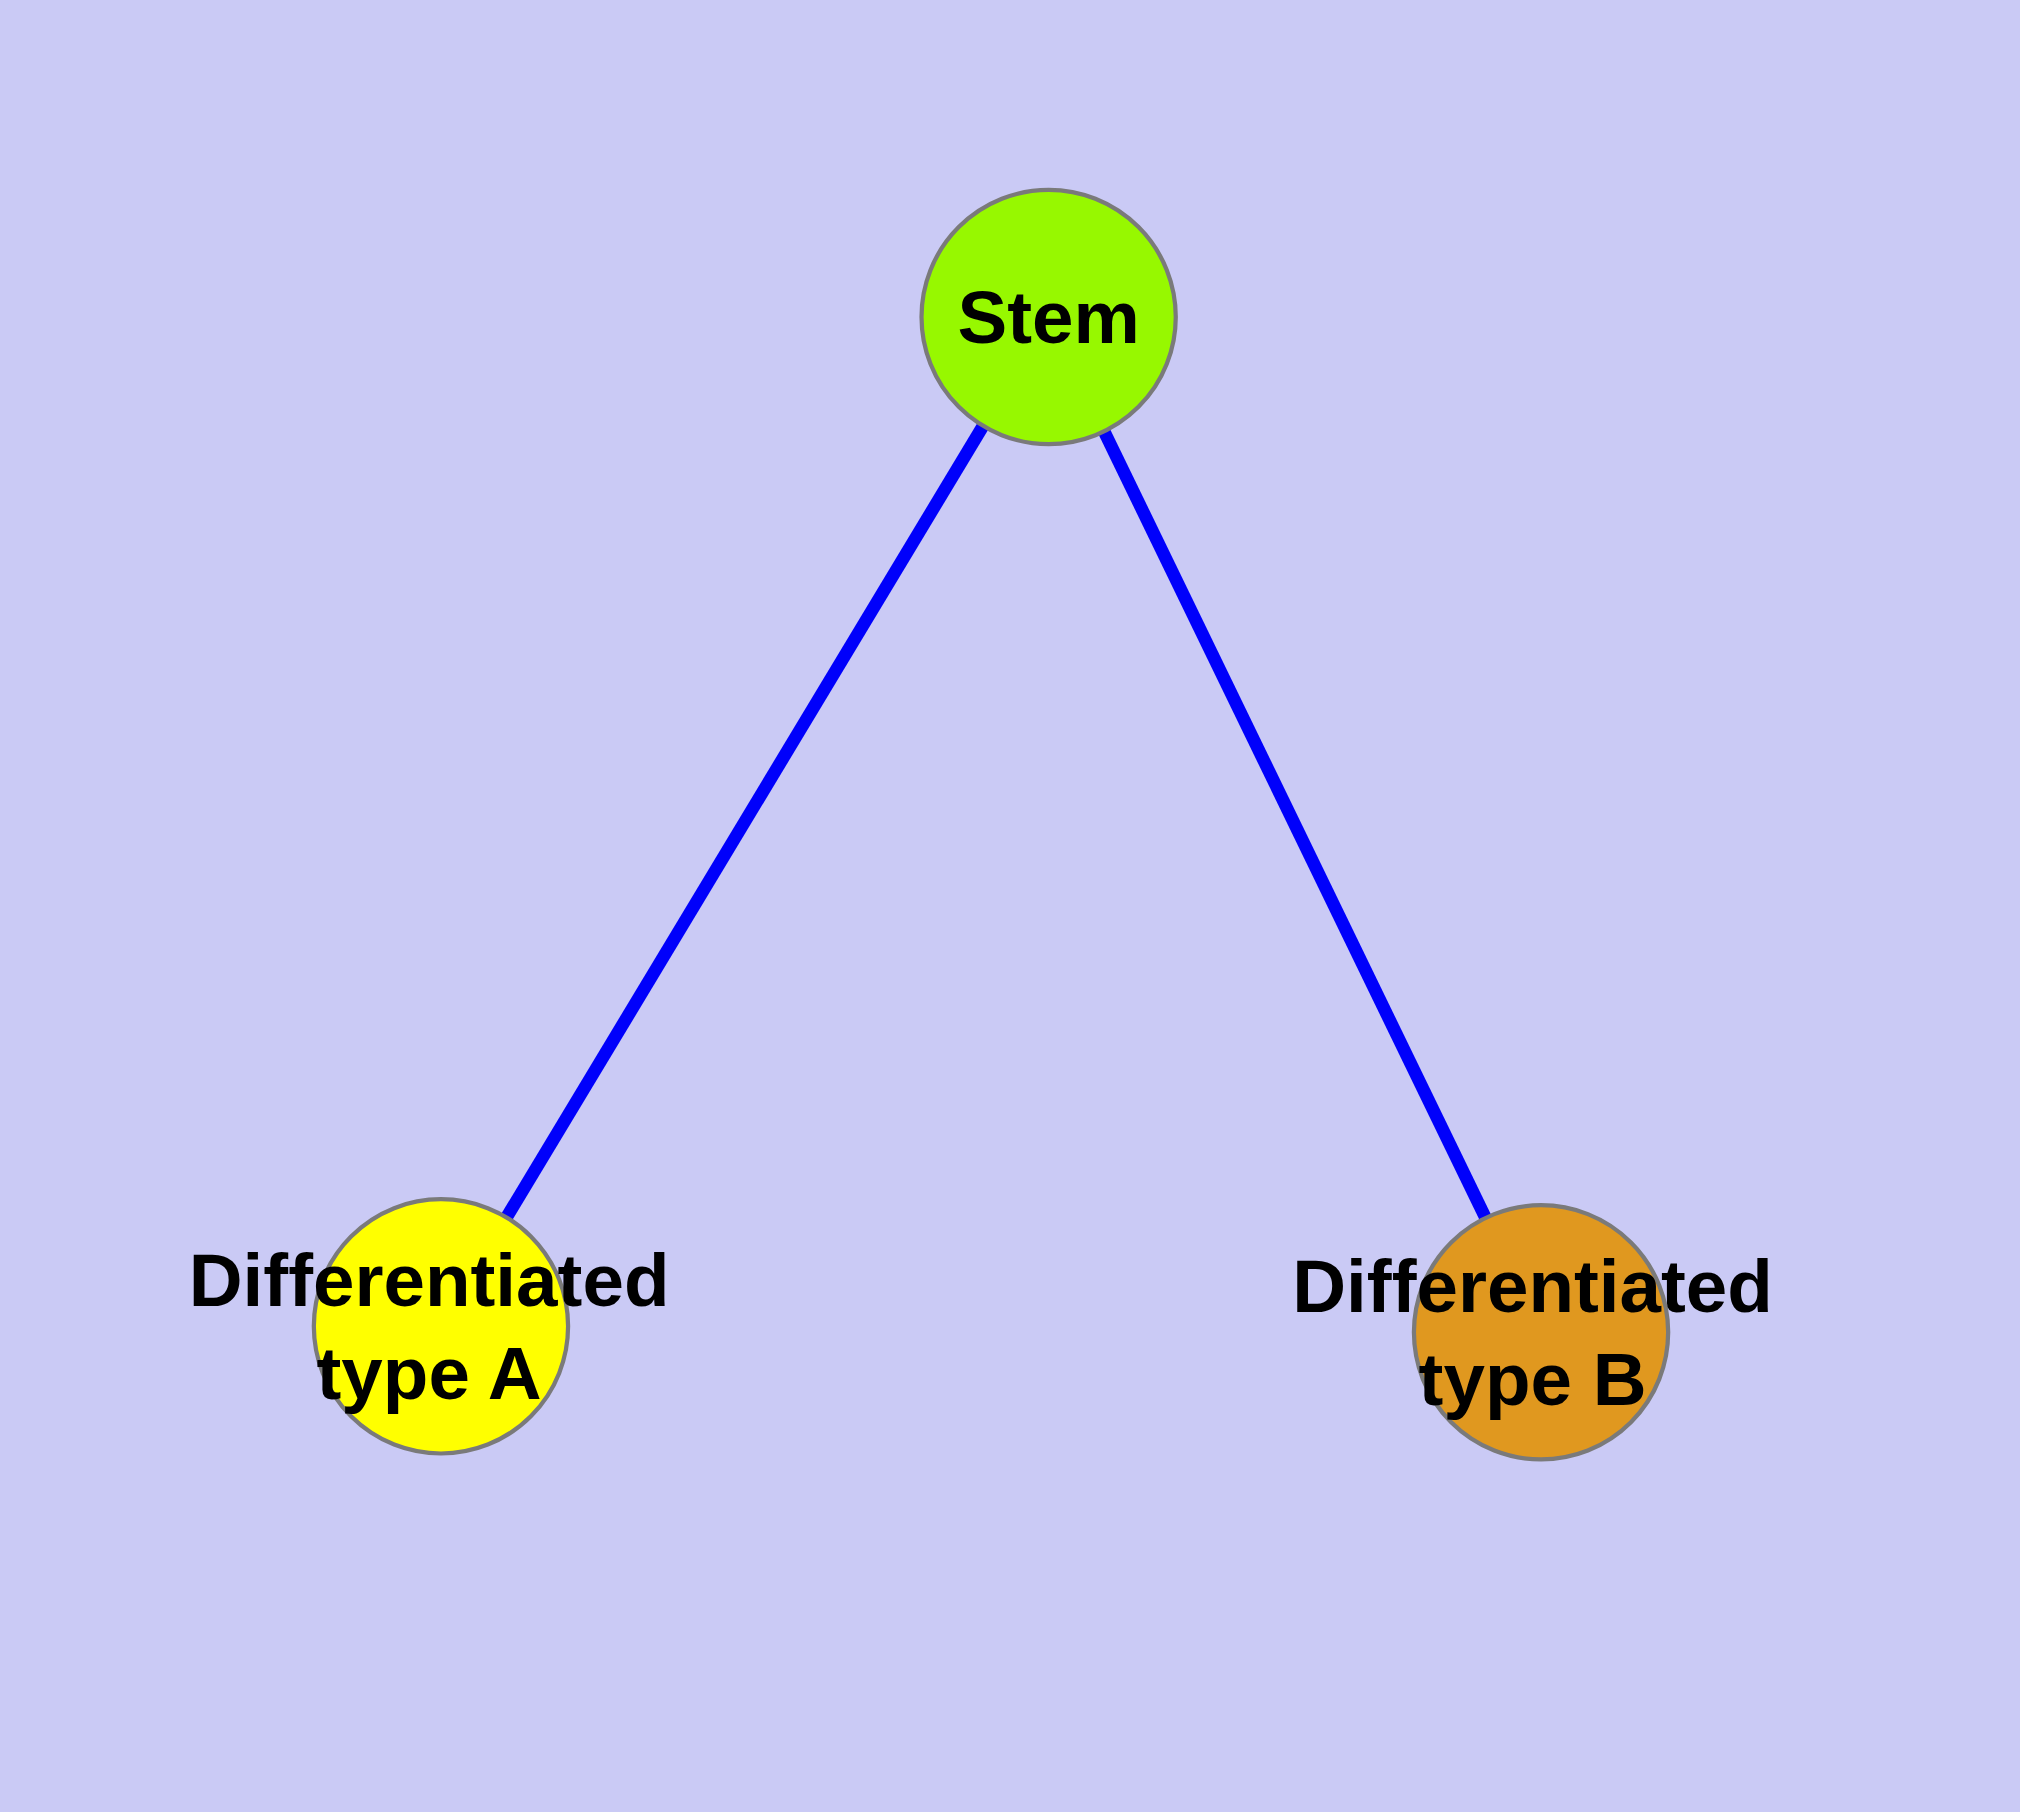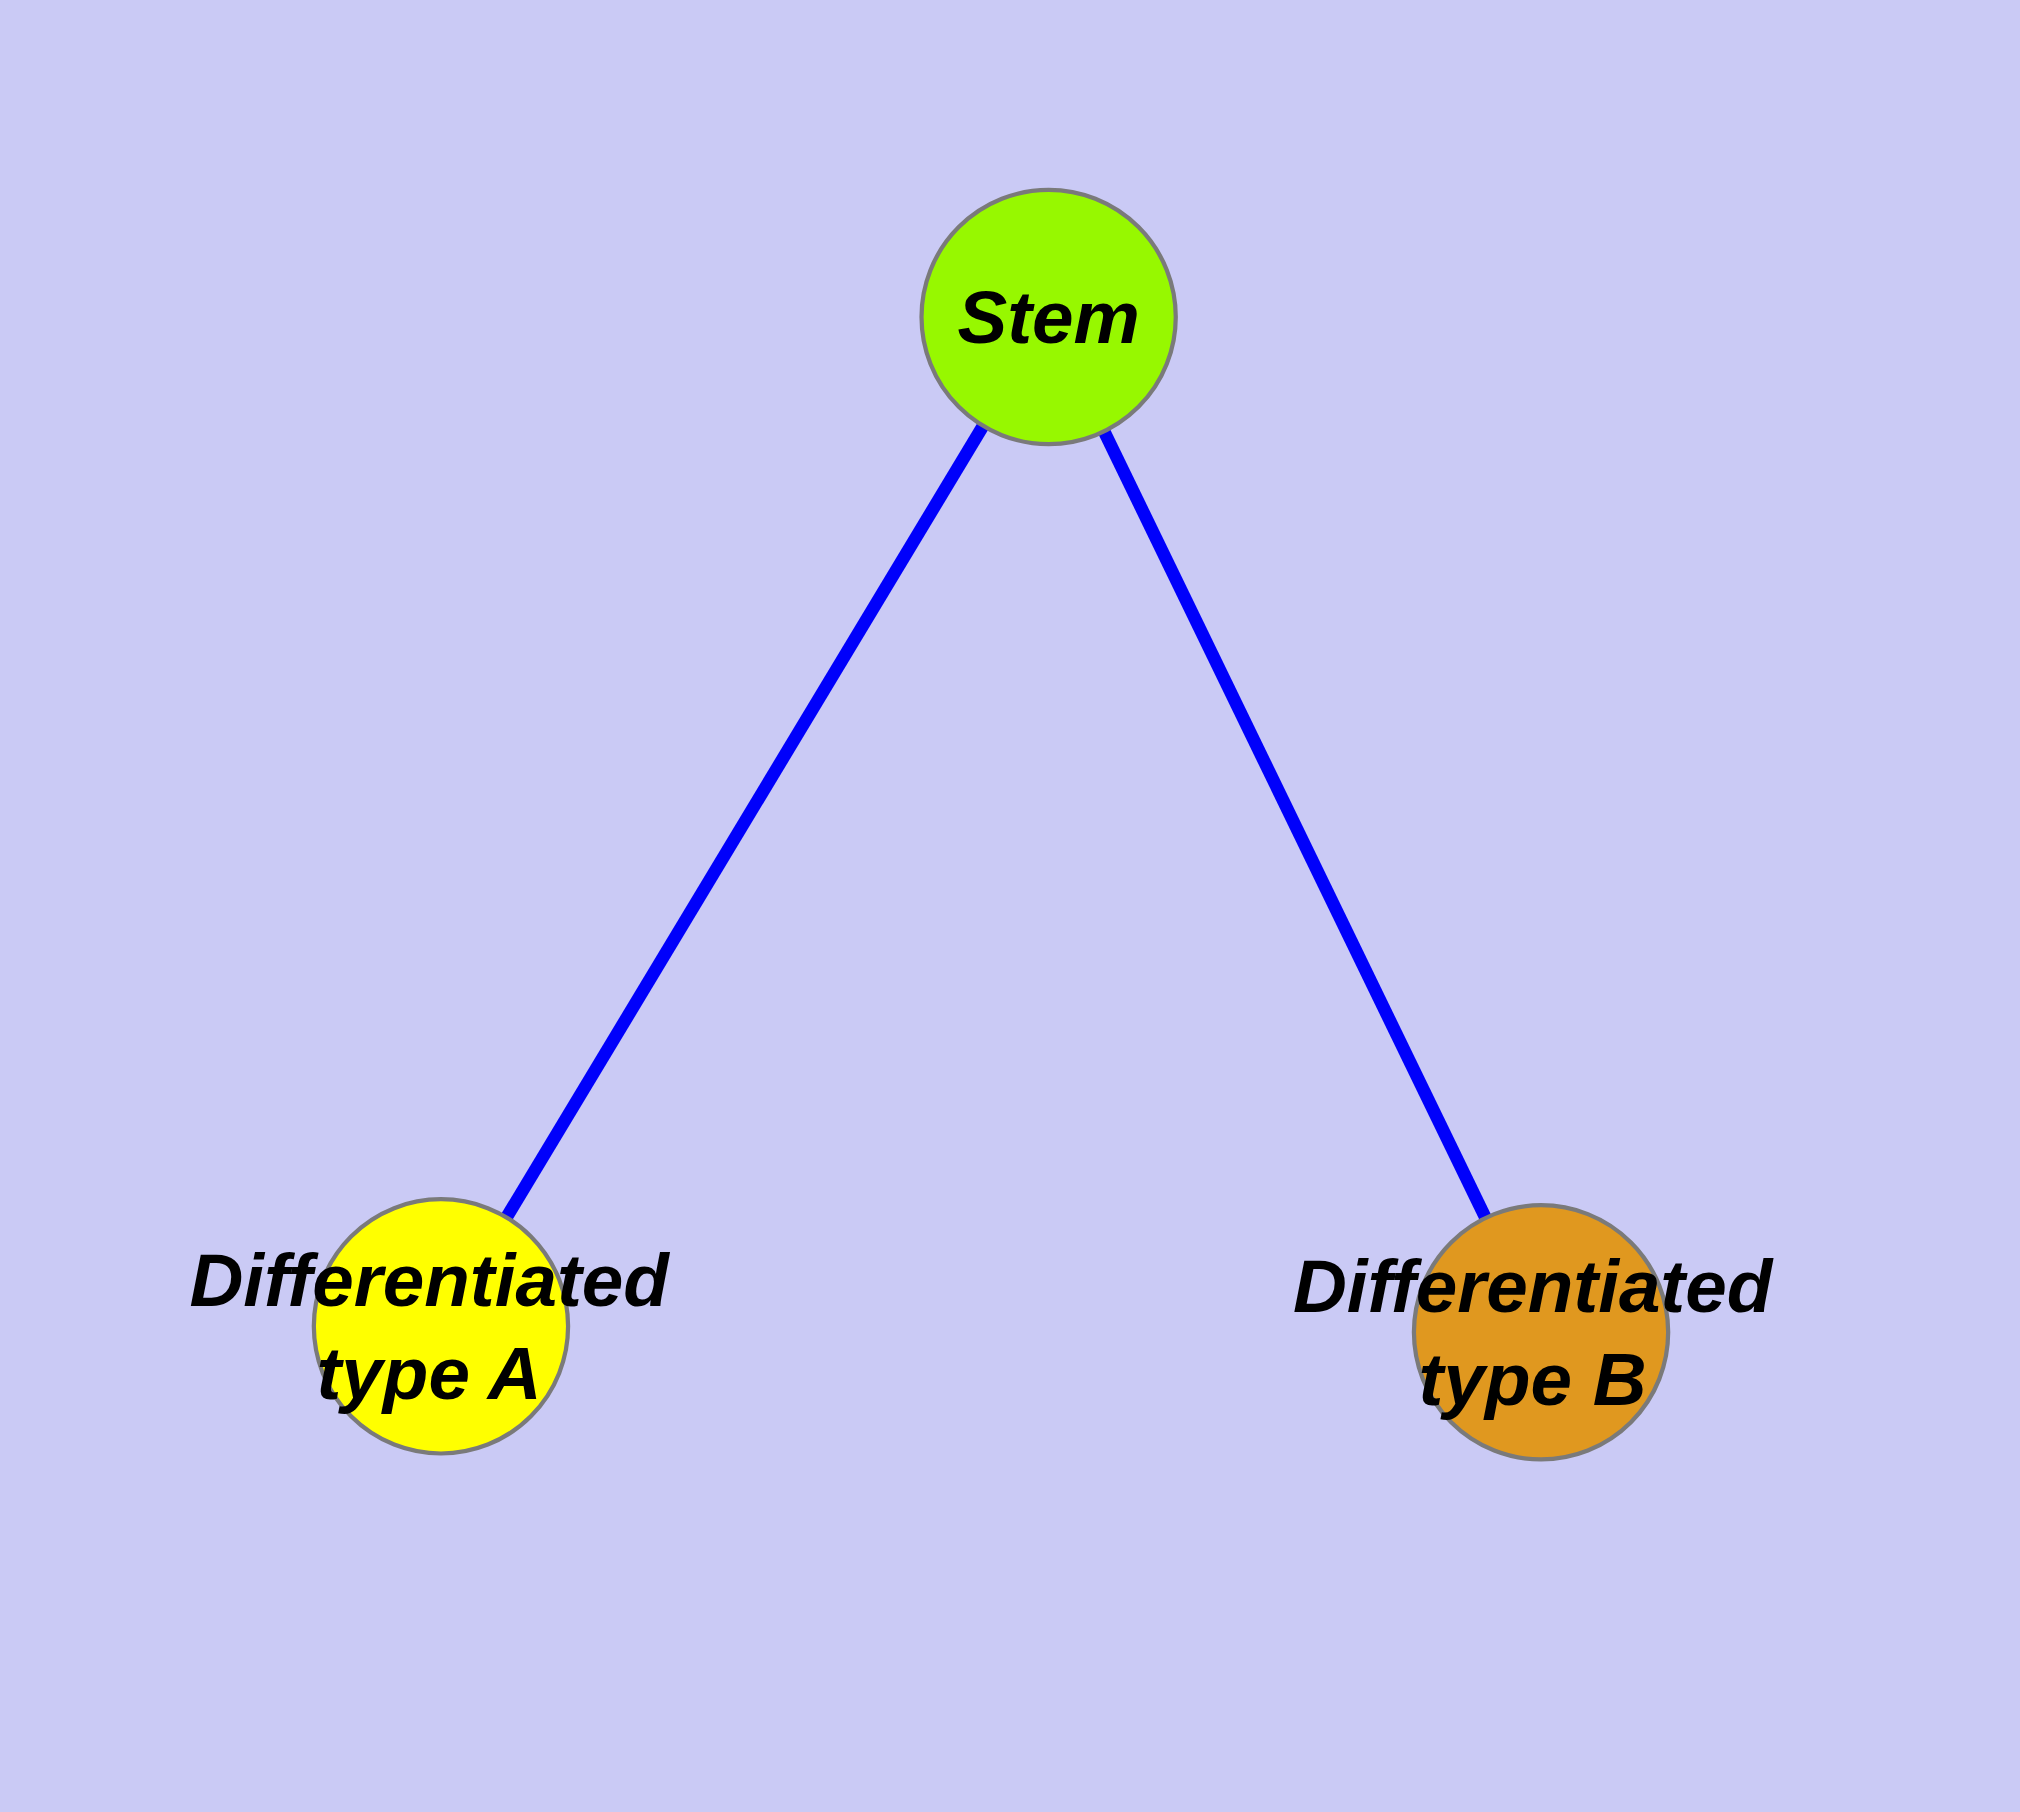--- a/index.html
+++ b/index.html
@@ -4,21 +4,20 @@
 <style>
   html, body {
     margin: 0;
     padding: 0;
     background: #CACAF5;
   }
   .stage {
     width: 2021px;
     height: 1672px;
     position: relative;
-    font-style: italic;
   }
   svg.graph {
     display: block;
     width: 2021px;
     height: 1812px;
   }
   .edge-line {
     stroke-width: 15;
     fill: none;
     stroke-linecap: butt;

